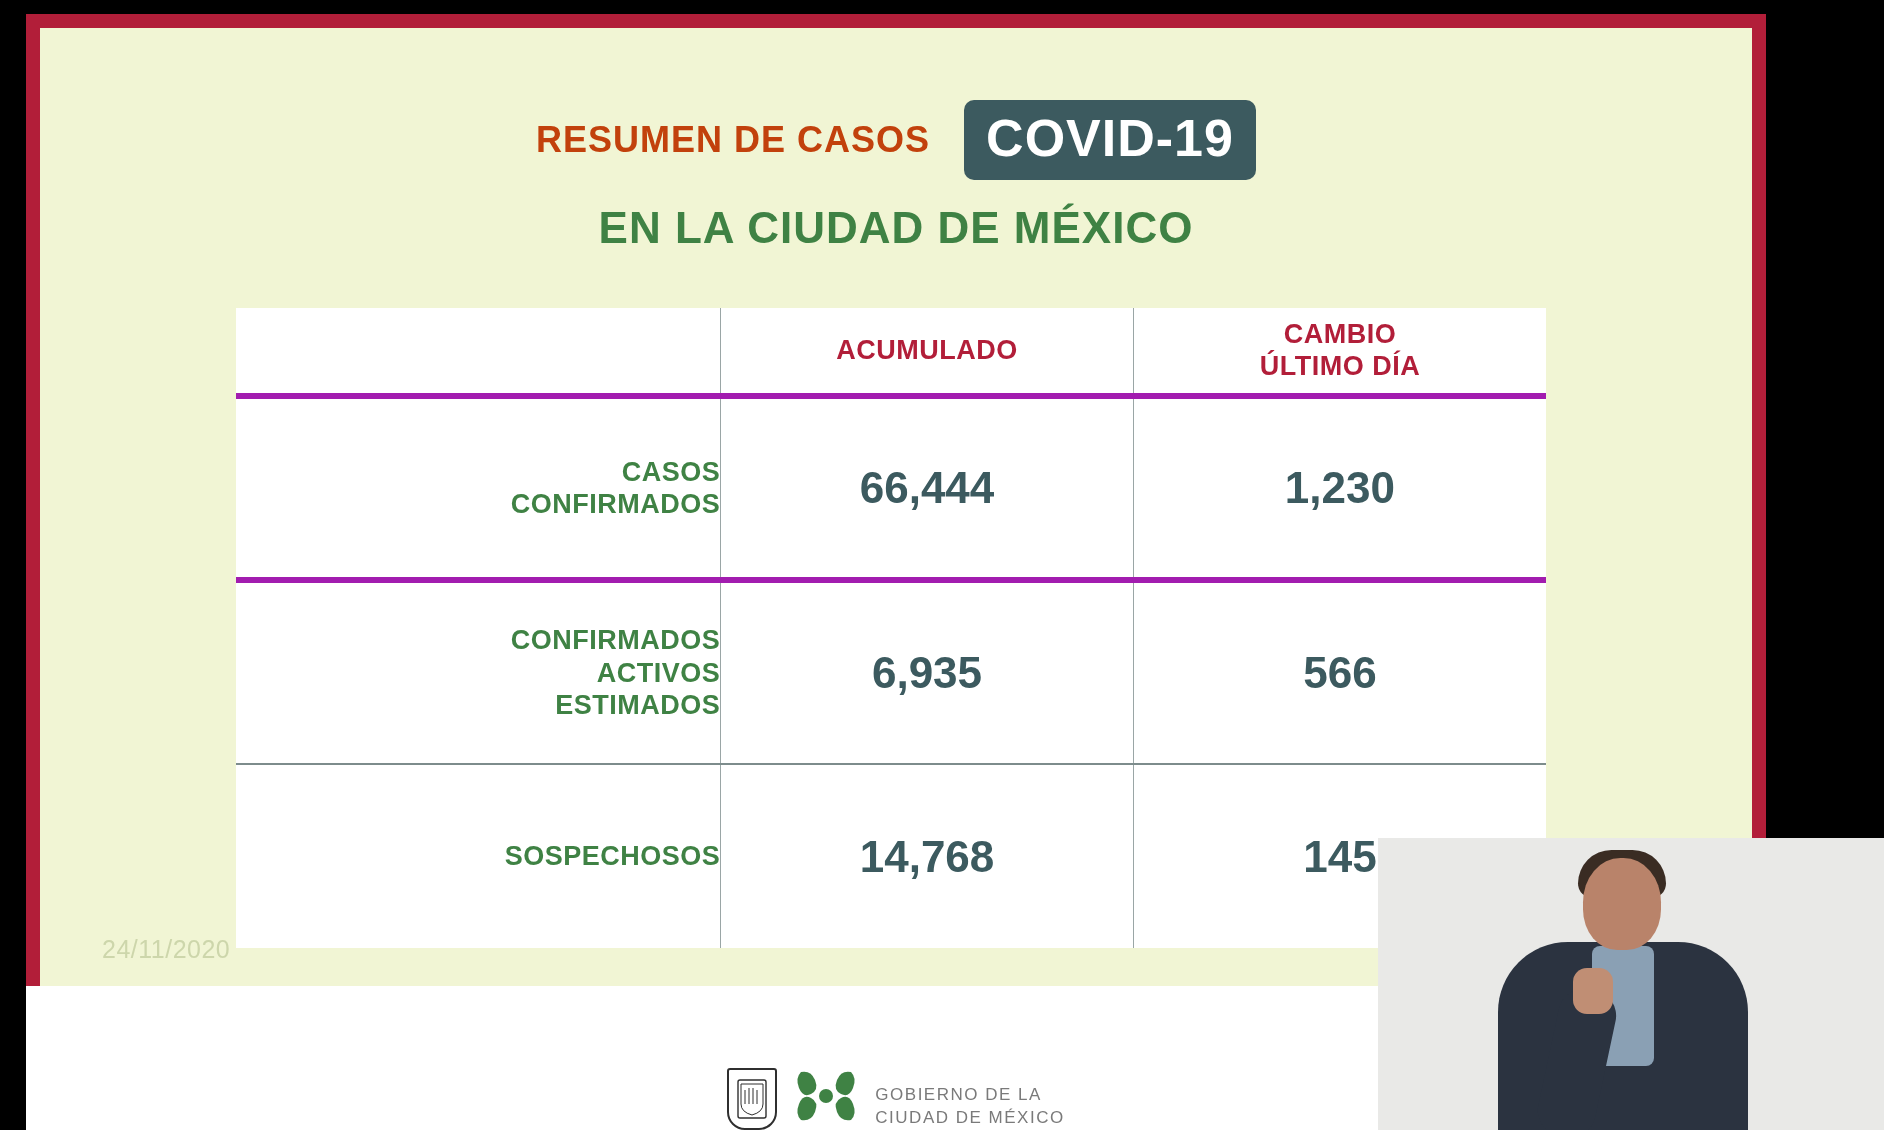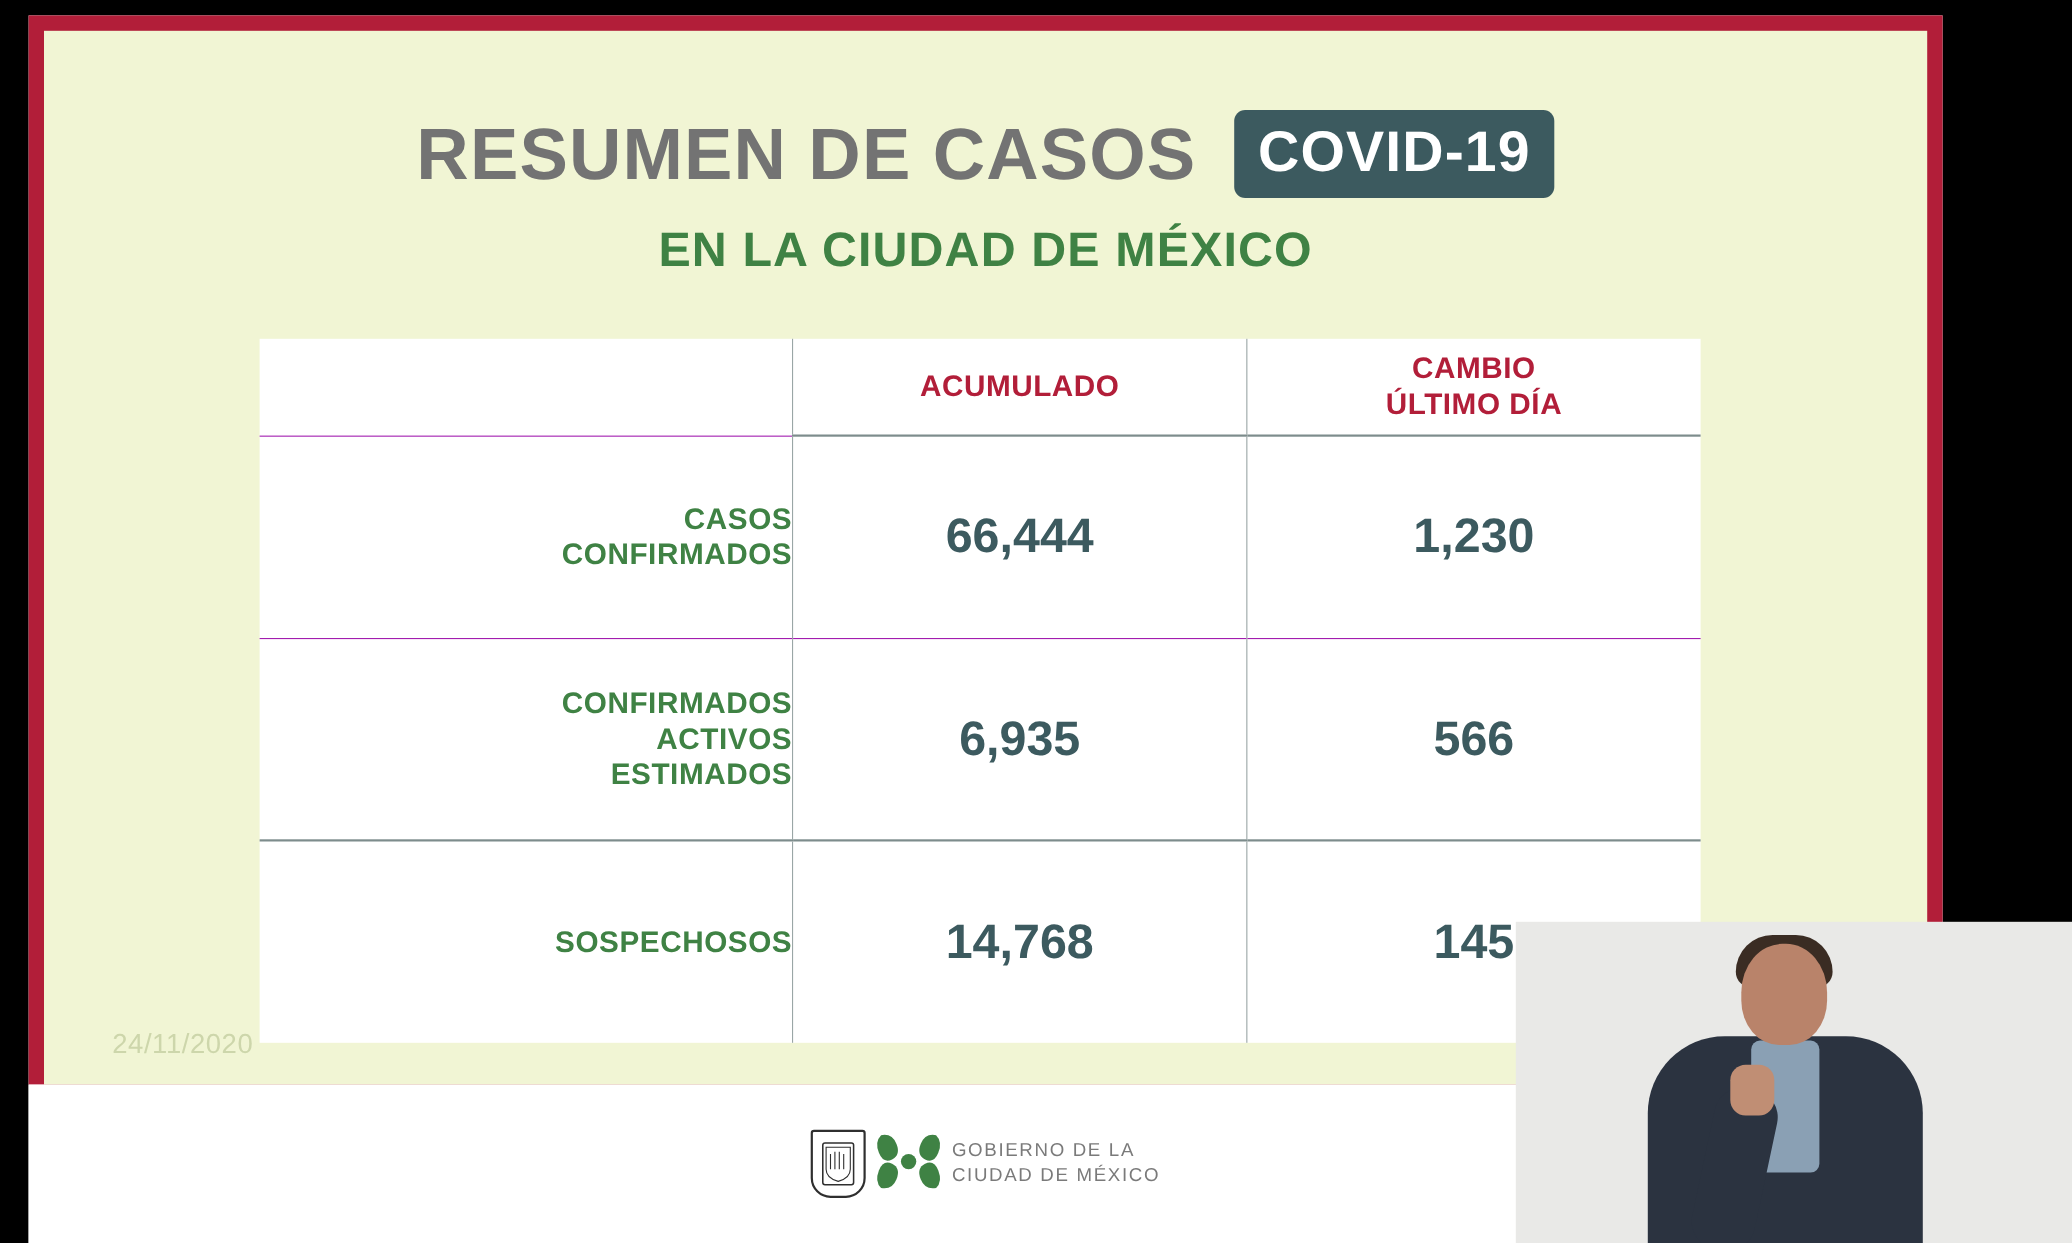--- a/index.html
+++ b/index.html
@@ -53,23 +53,23 @@
   
   .title-row {
     position: absolute;
     top: 72px;
     left: 0;
     width: 100%;
     text-align: center;
     white-space: nowrap;
   }
   .title-main {
-    font-size: 66px;
-    font-weight: bold;
-    color: #737373;
+    font-size: 36px;
+    font-weight: bold;
+    color: #c2410c;
     letter-spacing: 1px;
     vertical-align: middle;
   }
   .title-badge {
     display: inline-block;
     background: #3c5a5f;
     color: #ffffff;
     font-size: 52px;
     font-weight: bold;
     padding: 8px 22px 12px 22px;
@@ -135,21 +135,21 @@
   }
   .row-value {
     color: #3c5a5f;
     font-size: 44px;
     font-weight: bold;
     text-align: center;
   }
 
   
   tbody tr { height: 138px; }
-  tbody tr td { border-top: 1px solid #a21caf; }
+  tbody tr td { border-top: 6px solid #a21caf; }
   tbody tr.thick td { border-top: 2px solid #7d8c8c; }
   thead th.sep, tbody td.sep { border-left: 1px solid #9aa6a6; }
   thead th.sep2, tbody td.sep2 { border-left: 1px solid #9aa6a6; }
   thead th { border-bottom: 2px solid #7d8c8c; }
 
   
   .date-stamp {
     position: absolute;
     left: 62px;
     bottom: 22px;
@@ -168,23 +168,23 @@
     height: 144px;
     background: #ffffff;
   }
   .logos {
     position: absolute;
     left: 0;
     top: 0;
     width: 100%;
     height: 100%;
     display: flex;
-    align-items: center;
+    align-items: flex-end;
     justify-content: center;
-    gap: 8px;
+    gap: 18px;
   }
   .shield {
     width: 46px;
     height: 58px;
     border: 2px solid #2f2f2f;
     border-radius: 3px 3px 18px 18px;
     display: flex;
     align-items: center;
     justify-content: center;
     font-size: 9px;

